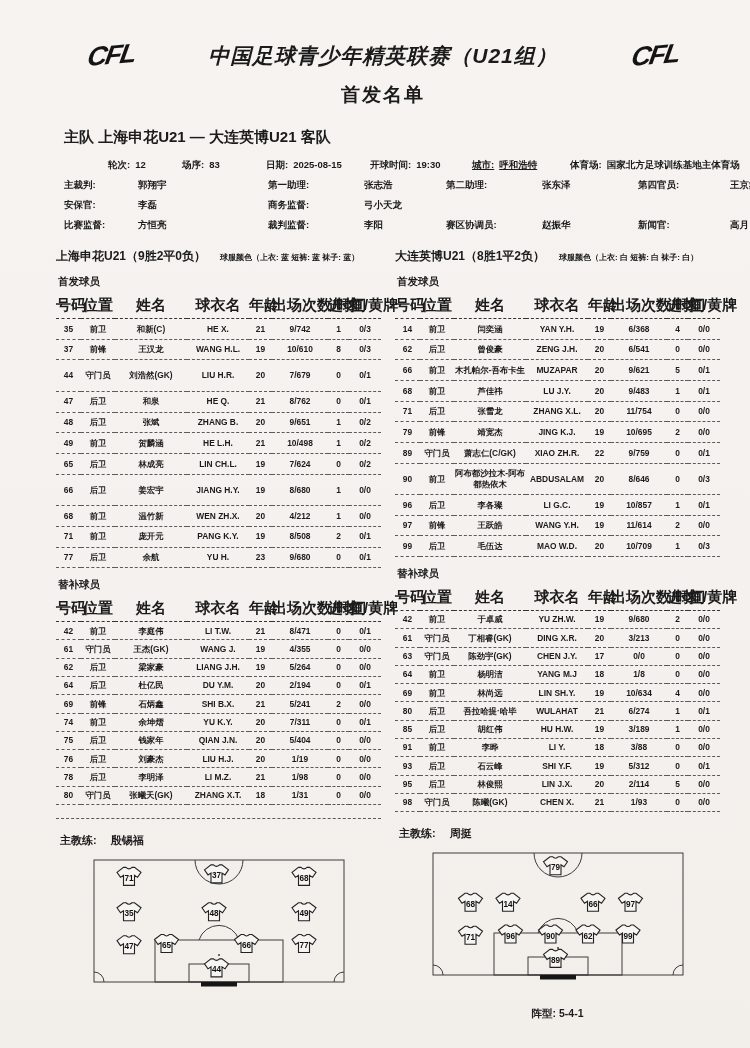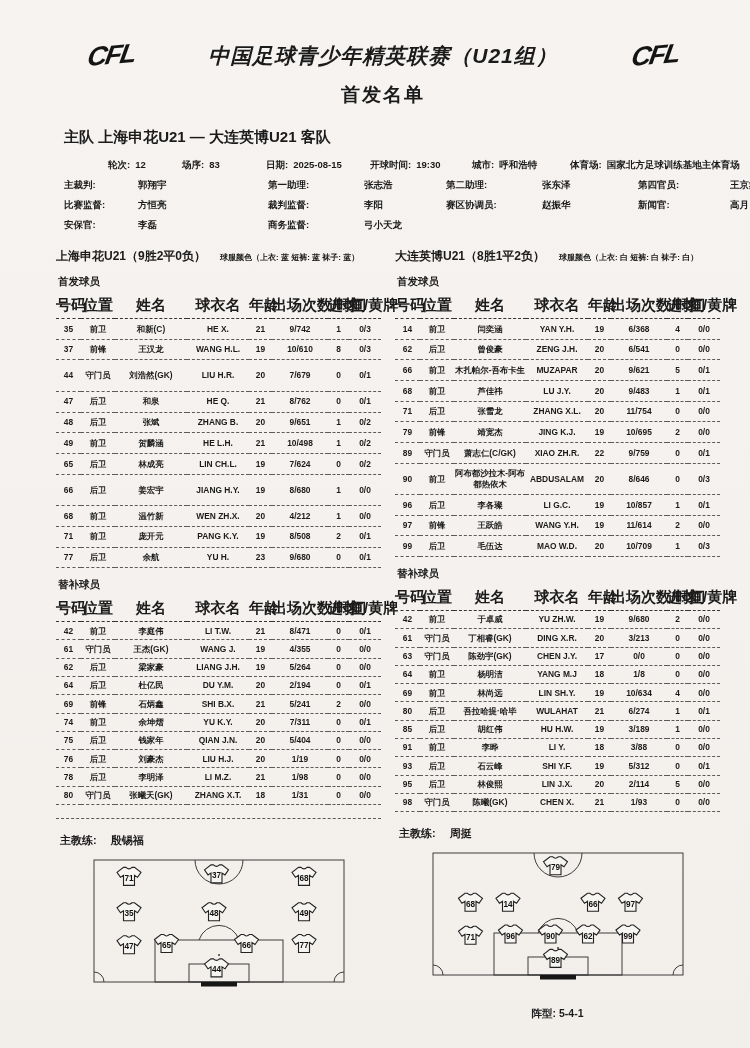--- a/index.html
+++ b/index.html
@@ -15,21 +15,21 @@
        transform:skewX(-14deg) rotate(-5deg);color:#141414;white-space:nowrap;}
   .titles{text-align:center;margin-top:2px;}
   .t1{font-size:21px;font-weight:800;letter-spacing:1px;font-style:italic;}
   .t2{font-size:19px;font-weight:800;margin-top:12px;letter-spacing:2px;}
   
   .fixture{margin:20px 0 0 64px;font-size:15px;font-weight:800;}
   .inforow{display:flex;margin:12px 0 0 64px;font-size:9.5px;font-weight:700;white-space:nowrap;}
   .inforow .pair{margin-right:0;}
   .inforow .pair:nth-child(1){width:74px;} .inforow .pair:nth-child(2){width:84px;}
   .inforow .pair:nth-child(3){width:104px;}.inforow .pair:nth-child(4){width:102px;}
-  .inforow .pair:nth-child(5){width:98px;}
+  .inforow .pair:nth-child(5){width:98px;text-decoration:underline;}
   .pair .lb{margin-right:5px;padding-left:44px;} .pair .vl{font-weight:700;}
   .offrow{display:grid;grid-template-columns:74px 130px 96px 82px 96px 96px 92px auto;
           margin:7px 0 0 64px;font-size:9.5px;font-weight:700;white-space:nowrap;}
   
   .teams{display:grid;grid-template-columns:1fr 1fr;column-gap:14px;padding:16px 30px 0 56px;}
   .team-head{display:flex;align-items:baseline;white-space:nowrap;}
   .team-title{font-size:12px;font-weight:800;}
   .kit{font-size:8px;font-weight:700;margin-left:14px;}
   .sec-label{font-size:10.5px;font-weight:800;margin:10px 0 5px 2px;}
   table.roster{width:100%;border-collapse:collapse;table-layout:fixed;}
@@ -75,38 +75,38 @@
     <span>主裁判:</span>
       <span>郭翔宇</span>
     <span>第一助理:</span>
       <span>张志浩</span>
     <span>第二助理:</span>
       <span>张东泽</span>
     <span>第四官员:</span>
       <span>王京鑫</span>
   </div>
   <div class="offrow">
+    <span>安保官:</span>
+      <span>李磊</span>
+    <span>商务监督:</span>
+      <span>弓小天龙</span>
+    <span></span>
+      <span></span>
+    <span></span>
+      <span></span>
+  </div>
+  <div class="offrow">
     <span>比赛监督:</span>
       <span>方恒亮</span>
     <span>裁判监督:</span>
       <span>李阳</span>
     <span>赛区协调员:</span>
       <span>赵振华</span>
     <span>新闻官:</span>
       <span>高月</span>
-  </div>
-  <div class="offrow">
-    <span>安保官:</span>
-      <span>李磊</span>
-    <span>商务监督:</span>
-      <span>弓小天龙</span>
-    <span></span>
-      <span></span>
-    <span></span>
-      <span></span>
   </div>
 
   <div class="teams">
 
     <div>
       <div class="team-head">
         <span class="team-title">上海申花U21（9胜2平0负）</span>
         <span class="kit">球服颜色（上衣: 蓝 短裤: 蓝 袜子: 蓝）</span>
       </div>
       <div class="sec-label">首发球员</div>

